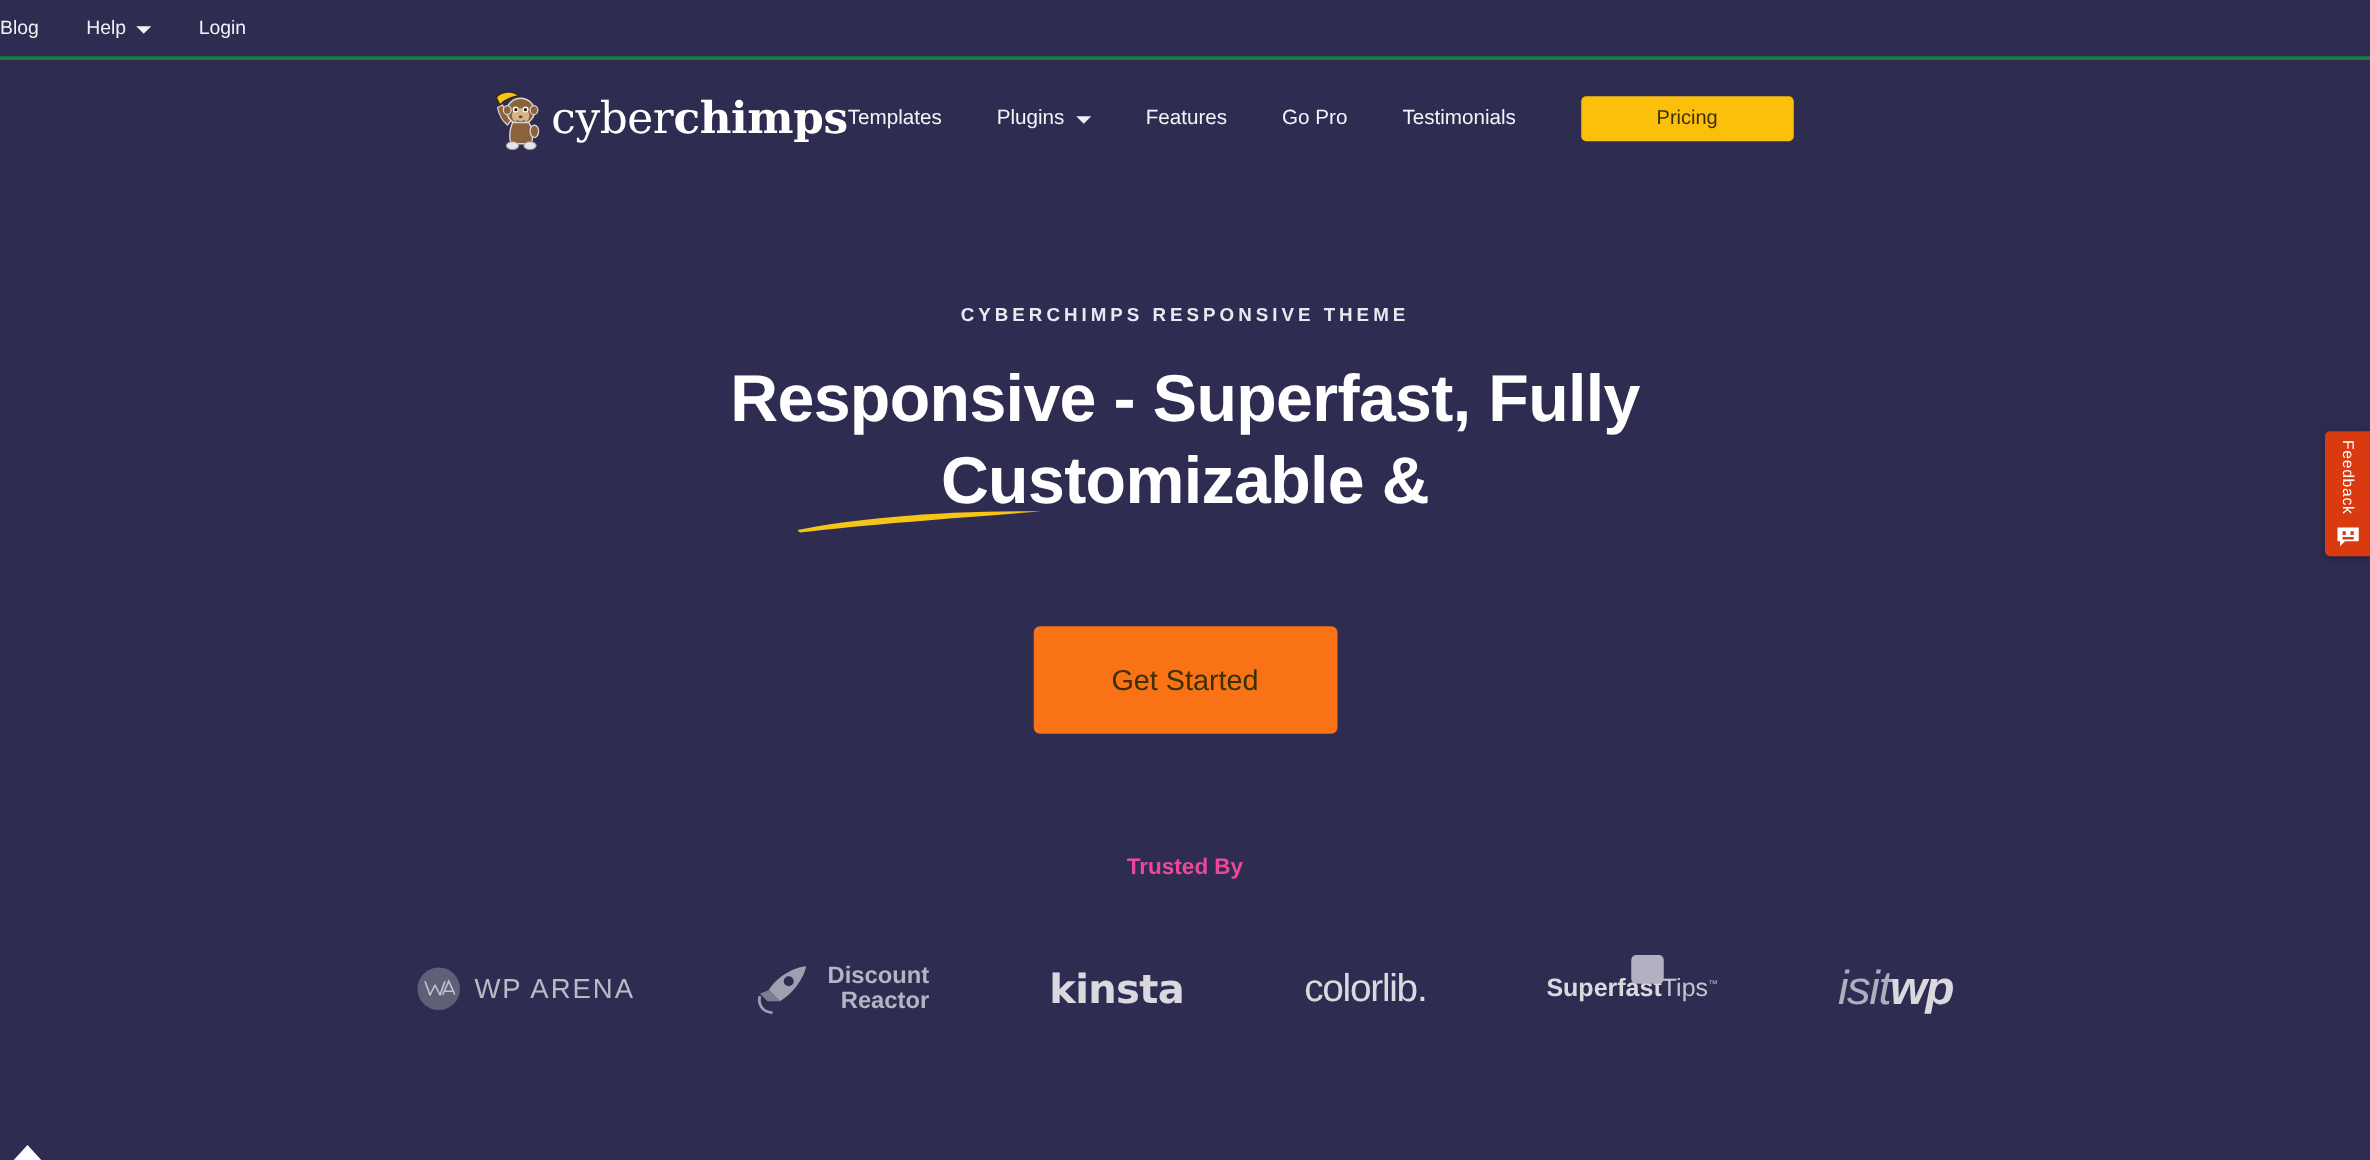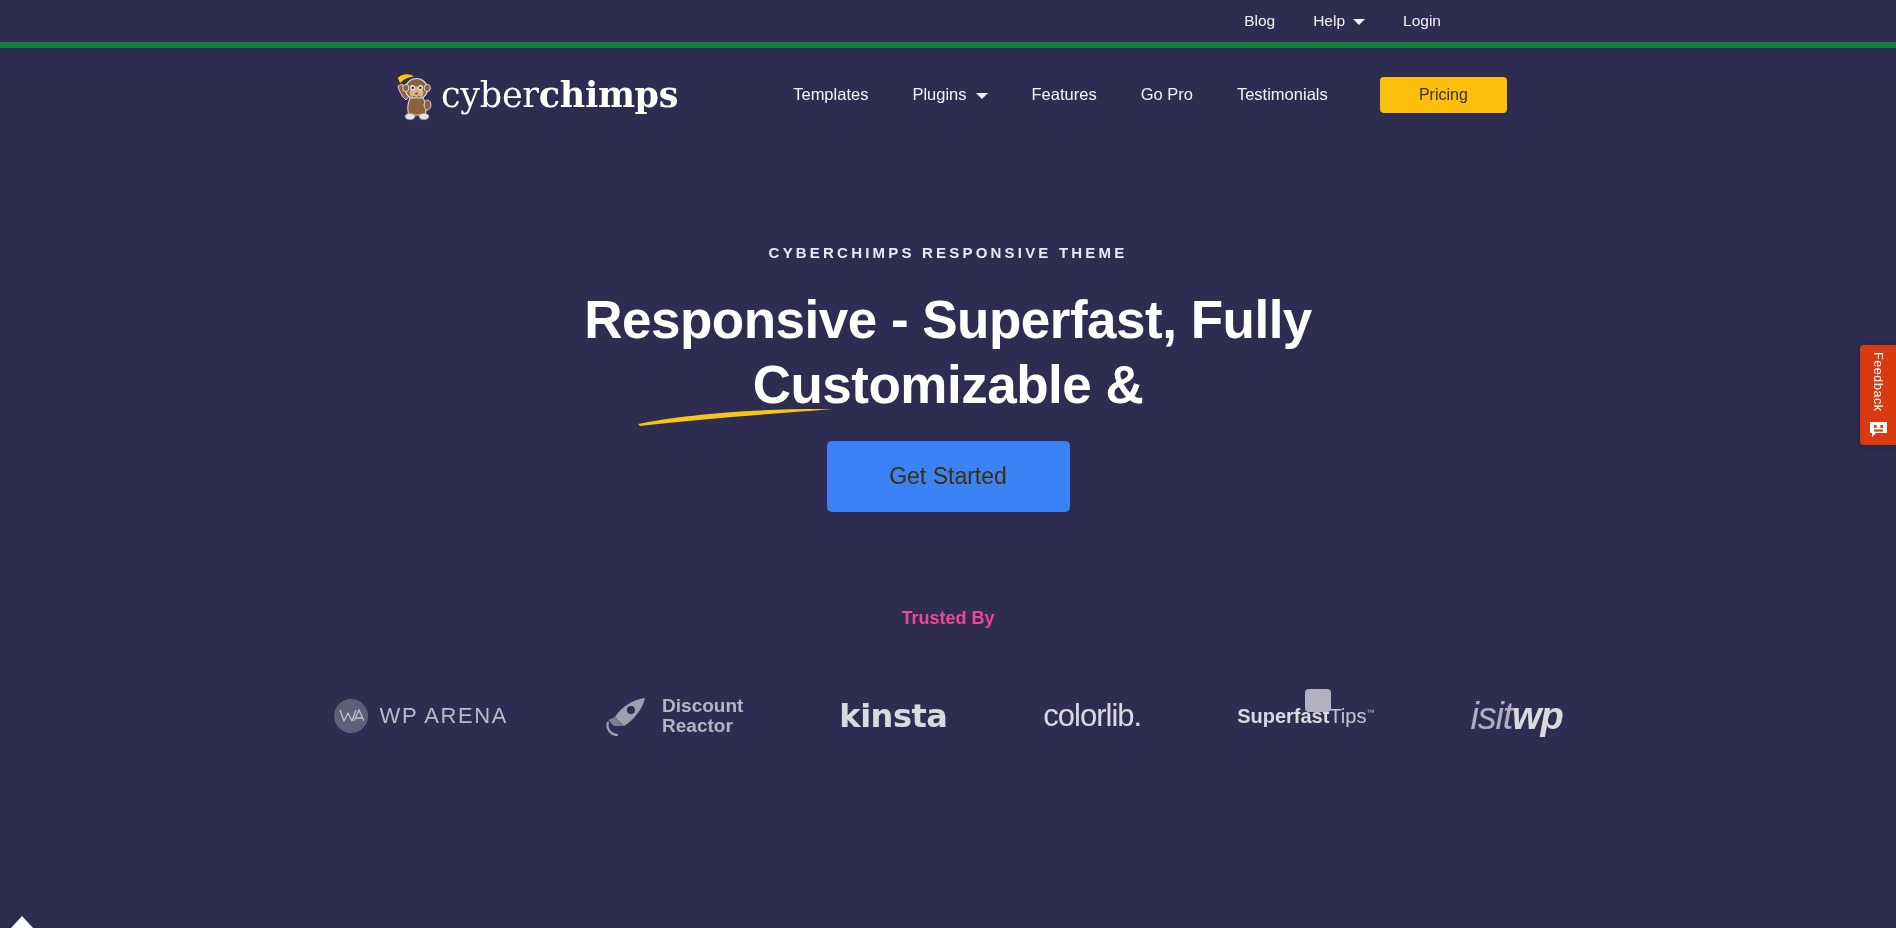--- a/index.html
+++ b/index.html
@@ -12,23 +12,23 @@
     -webkit-font-smoothing: antialiased;
   }
 
   .page { position: relative; width: 1896px; height: 928px; background: #2e2d51; }
 
   
   .topbar {
     height: 48px;
     display: flex;
     align-items: center;
-    justify-content: flex-end;
+    justify-content: flex-start;
     padding-right: 455px;
-    border-bottom: 6px solid #15803d;
+    border-bottom: 3px solid #15803d;
   }
   .topbar-links { display: flex; align-items: center; gap: 38px; }
   .topbar-link {
     color: #f2f2f7;
     font-size: 15.5px;
     line-height: 1;
     text-decoration: none;
     display: flex;
     align-items: center;
     gap: 8px;
@@ -67,21 +67,20 @@
     line-height: 1;
     font-family: "DejaVu Serif", serif;
   }
   .logo-text .light { font-weight: 400; margin-top: 44px; }
   .logo-text .bold { font-weight: 700; }
 
   .mainnav {
     display: flex;
     align-items: center;
     gap: 44px;
-    margin-left: 115px;
   }
   .nav-link {
     color: #f4f4f8;
     font-size: 16.5px;
     text-decoration: none;
     display: flex;
     align-items: center;
     gap: 9px;
     line-height: 1;
     cursor: pointer;
@@ -122,27 +121,27 @@
   }
   .swoosh {
     position: absolute;
     left: 218px;
     top: 118px;
     width: 200px;
     height: 22px;
     pointer-events: none;
   }
   .btn-getstarted {
-    margin-top: 24px;
-    background: #3b82f6;
+    margin-top: 84px;
+    background: #f97316;
     color: #3a2f05;
     border: none;
     border-radius: 5px;
     width: 243px;
-    height: 71px;
+    height: 86px;
     font-size: 23px;
     font-family: "Liberation Sans", sans-serif;
     cursor: pointer;
     line-height: 1;
   }
 
   
   .trusted { margin-top: 97px; text-align: center; }
   .trusted-title {
     color: #ec4899;
@@ -166,21 +165,21 @@
     display: flex; align-items: center; justify-content: center;
   }
   .wparena-name {
     color: #d8d8e2; font-size: 22px; letter-spacing: 1.6px;
     font-family: "Liberation Sans", sans-serif; font-weight: 300;
   }
 
   .dreactor { gap: 10px; }
   .dreactor-text {
     color: #d2d2dd; font-weight: 700; font-size: 19px; line-height: 1.05;
-    text-align: left;
+    text-align: right;
   }
 
   .kinsta-name {
     color: #ffffff; font-size: 32px; font-weight: 700; letter-spacing: -0.5px;
     font-family: "DejaVu Sans", sans-serif;
   }
   .colorlib-name {
     color: #ffffff; font-size: 31px; font-weight: 400; letter-spacing: -1px;
   }
 

